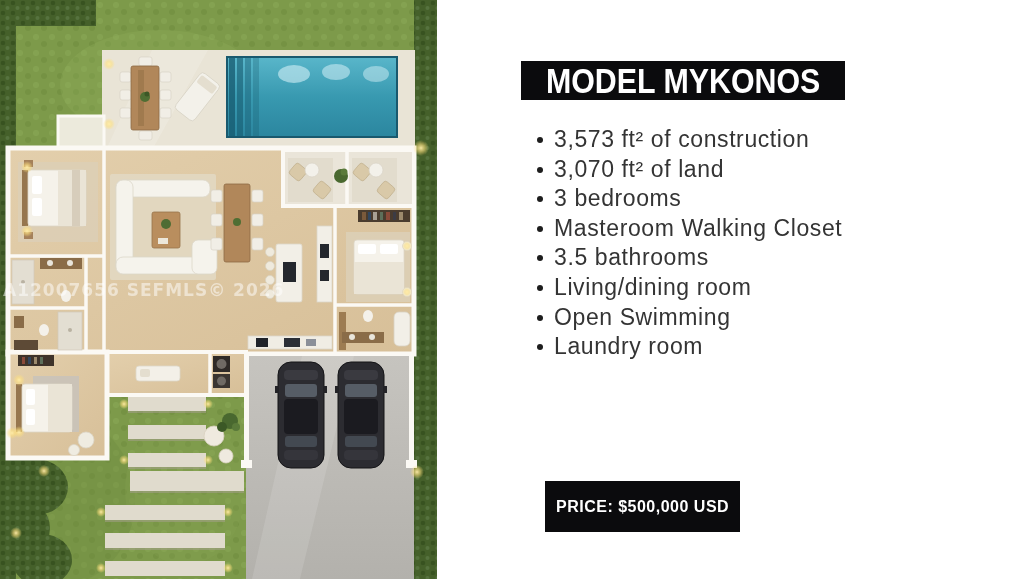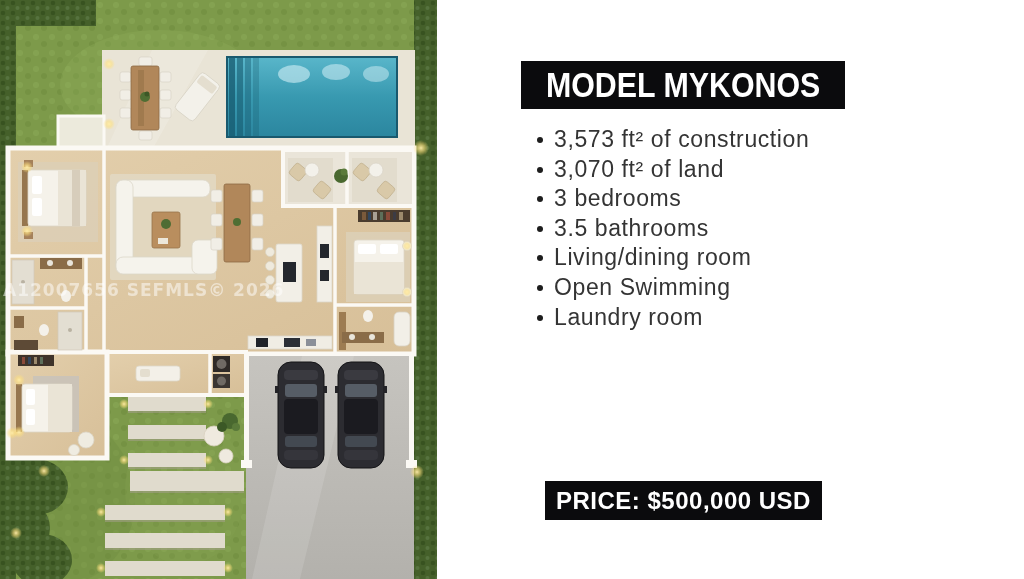--- a/index.html
+++ b/index.html
@@ -1,30 +1,30 @@
 <!DOCTYPE html>
 <html><head>
 <meta charset="utf-8">
 <style>
   html,body{margin:0;padding:0;}
   .stage{position:relative;width:1024px;height:579px;background:#ffffff;overflow:hidden;
          font-family:"Liberation Sans", sans-serif;}
   .floorplan{position:absolute;left:0;top:0;width:437px;height:579px;}
   .info-panel{position:absolute;left:437px;top:0;width:587px;height:579px;background:#ffffff;}
-  .title-banner{position:absolute;left:84px;top:61px;width:324px;height:48px;background:#0b0b0d;
+  .title-banner{position:absolute;left:84px;top:61px;width:324px;height:39px;background:#0b0b0d;
                 color:#ffffff;display:flex;align-items:center;justify-content:center;}
   .title-banner span{font-weight:bold;font-size:33px;letter-spacing:0px;transform:scaleX(.92) scaleY(1.08);
                      white-space:nowrap;}
   .feature-list{position:absolute;left:99px;top:125px;margin:0;padding:0;list-style:none;}
   .feature-list li{position:relative;padding-left:18px;font-size:23px;line-height:29.6px;
                    color:#343434;letter-spacing:0.6px;white-space:nowrap;}
   .feature-list li::before{content:"";position:absolute;left:1px;top:12px;width:6px;height:6px;
                    border-radius:50%;background:#1d1d1d;}
   .price-banner{position:absolute;left:108px;top:481px;height:27px;background:#0b0b0d;color:#ffffff;
-                display:flex;align-items:center;padding:6px 11px;font-weight:bold;font-size:24px;
+                display:flex;align-items:center;padding:12px 11px;font-weight:bold;font-size:16px;
                 letter-spacing:0.5px;white-space:nowrap;}
 </style>
 </head>
 <body>
 
 <div class="stage">
 
   <div class="floorplan">
   <svg width="437" height="579" viewBox="0 0 437 579">
     <defs>
@@ -359,20 +359,21 @@
   <div class="info-panel">
 
     <div class="title-banner">
       <span>MODEL MYKONOS</span>
     </div>
 
     <ul class="feature-list">
       <li>3,573 ft² of construction</li>
       <li>3,070 ft² of land</li>
       <li>3 bedrooms</li>
+      <li>Masteroom Walking Closet</li>
       <li>3.5 bathrooms</li>
       <li>Living/dining room</li>
       <li>Open Swimming</li>
       <li>Laundry room</li>
     </ul>
 
     <div class="price-banner">
       <span>PRICE: $500,000 USD</span>
     </div>
 

